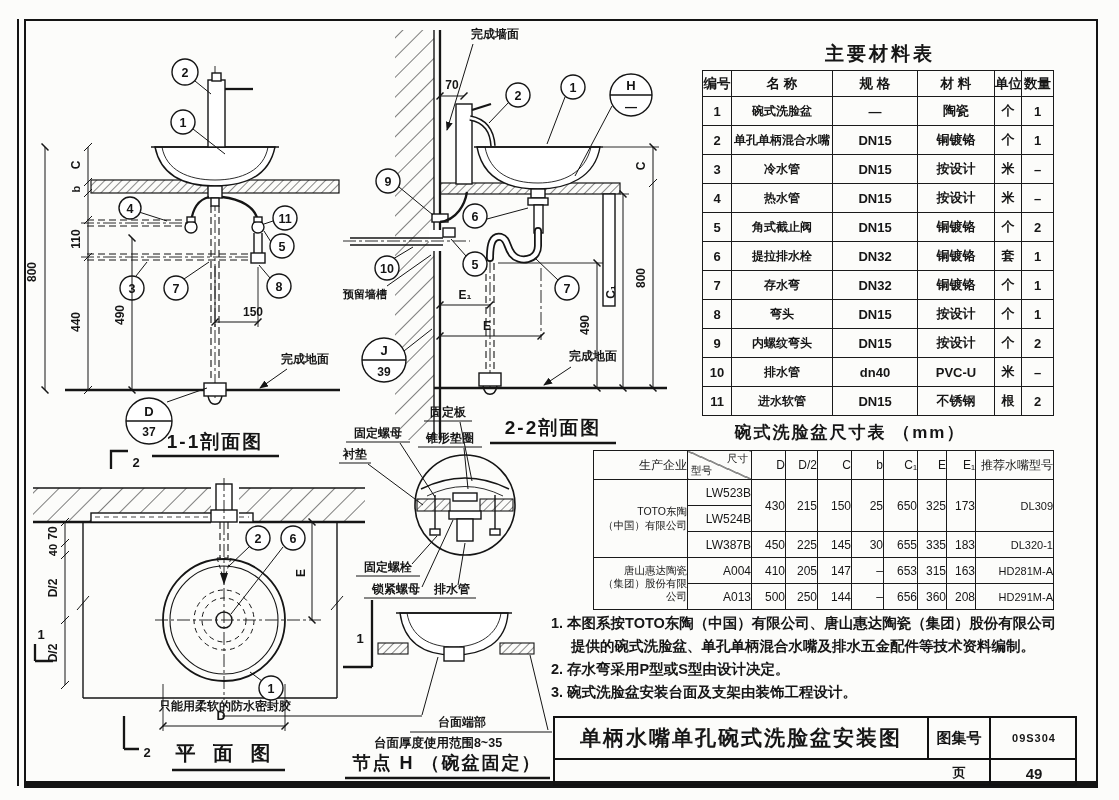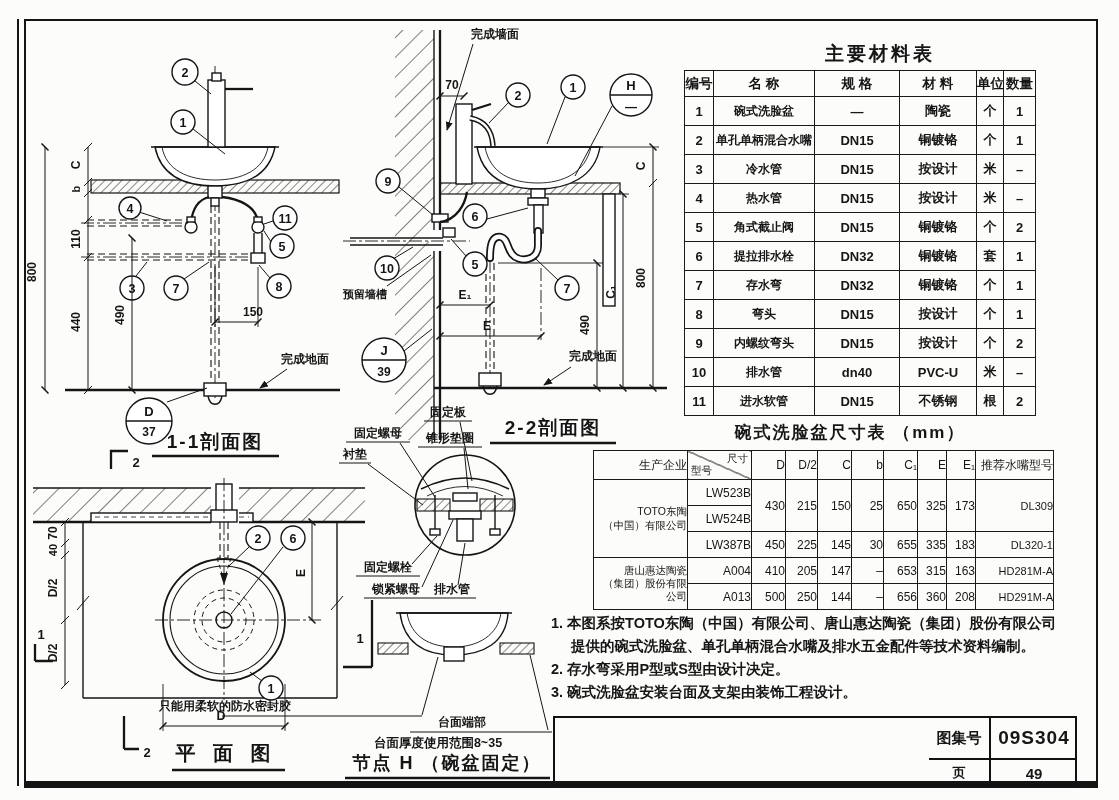--- a/index.html
+++ b/index.html
@@ -4,21 +4,21 @@
 <style>
   html,body{margin:0;padding:0;background:#e8e8e6;}
   #page{position:relative;width:1119px;height:800px;background:#fcfcfa;overflow:hidden;
         font-family:"Liberation Sans","DejaVu Sans",sans-serif;color:#161616;}
   .frame{position:absolute;left:24px;top:19px;width:1070px;height:760px;
          border:2.2px solid #141414;border-bottom-width:7px;}
   .leftline{position:absolute;left:17px;top:19px;width:1.6px;height:767px;background:#141414;}
   
   .ttl{position:absolute;text-align:center;font-weight:700;letter-spacing:3px;}
   table{border-collapse:collapse;table-layout:fixed;}
-  .mt{position:absolute;left:684px;top:70px;width:351px;}
+  .mt{position:absolute;left:702px;top:70px;width:351px;}
   .mt th,.mt td{border:1.7px solid #1a1a1a;text-align:center;vertical-align:middle;
       font-weight:700;font-size:13px;padding:0;height:28px;overflow:hidden;white-space:nowrap;}
   .mt th{height:25px;font-size:13.5px;}
   .mt td.nm{font-size:12px;}
   .sz{position:absolute;left:593px;top:450px;width:460px;}
   .sz th,.sz td{border:1.6px solid #1a1a1a;text-align:right;vertical-align:middle;
       font-weight:400;font-size:12px;padding:0;height:25px;overflow:hidden;}
   .sz th{height:28px;}
   .sz .mk{font-size:10.5px;line-height:1.25;}
   .corner{position:relative;background:linear-gradient(to top right,transparent 49.2%,#1a1a1a 49.2%,#1a1a1a 51%,transparent 51%);}
@@ -28,21 +28,21 @@
   .notes{position:absolute;left:551px;top:612px;width:514px;display:flex;
          font-size:14.5px;font-weight:700;line-height:1.58;}
   .notes .lab{flex:0 0 52px;}
   .notes .item{padding-left:20px;text-indent:-20px;}
   
   .tb{position:absolute;left:553px;top:716px;width:524px;height:70px;border:2.4px solid #111;box-sizing:border-box;}
   .tb .cell{position:absolute;box-sizing:border-box;display:flex;align-items:center;justify-content:center;}
   .tb-title{left:0;top:0;width:374px;height:42px;border-right:2px solid #111;border-bottom:2px solid #111;
             font-size:21px;font-weight:700;letter-spacing:2px;white-space:nowrap;}
   .tb-al{left:374px;top:0;width:62px;height:42px;border-right:2px solid #111;border-bottom:2px solid #111;font-size:15px;font-weight:700;}
-  .tb-av{left:436px;top:0;width:86px;height:42px;border-bottom:2px solid #111;font-size:19px;font-weight:700;letter-spacing:1px;}
+  .tb-av{left:436px;top:0;width:86px;height:42px;border-bottom:2px solid #111;font-size:11px;font-weight:700;letter-spacing:1px;}
   .tb-pl{left:374px;top:42px;width:62px;height:26px;border-right:2px solid #111;font-size:13px;font-weight:700;}
   .tb-pv{left:436px;top:42px;width:86px;height:26px;font-size:15px;font-weight:700;}
   .sigrow{position:absolute;left:0;top:42px;width:374px;height:26px;display:flex;}
   .sigrow>div{box-sizing:border-box;border-right:1.6px solid #111;display:flex;align-items:center;justify-content:center;
               font-size:11.5px;font-weight:700;white-space:nowrap;overflow:hidden;}
   
   svg{position:absolute;overflow:visible;}
   svg text{font-family:"Liberation Sans","DejaVu Sans",sans-serif;font-weight:700;fill:#151515;
            text-anchor:middle;font-size:12px;}
   .o{stroke:#151515;fill:none;stroke-width:1.4;}
@@ -683,18 +683,19 @@
   <div class="notes">
     <div>
 
     <div class="item">1. 本图系按TOTO东陶（中国）有限公司、唐山惠达陶瓷（集团）股份有限公司提供的碗式洗脸盆、单孔单柄混合水嘴及排水五金配件等技术资料编制。</div>
         <div class="item">2. 存水弯采用P型或S型由设计决定。</div>
         <div class="item">3. 碗式洗脸盆安装台面及支架由装饰工程设计。</div>
       </div>
   </div>
 
   <div class="tb">
+    <div class="cell tb-title">单柄水嘴单孔碗式洗脸盆安装图</div>
     <div class="cell tb-al">图集号</div>
     <div class="cell tb-av">09S304</div>
     <div class="cell tb-pl">页</div>
     <div class="cell tb-pv">49</div>
   </div>
 </div>
 
 </body></html>

